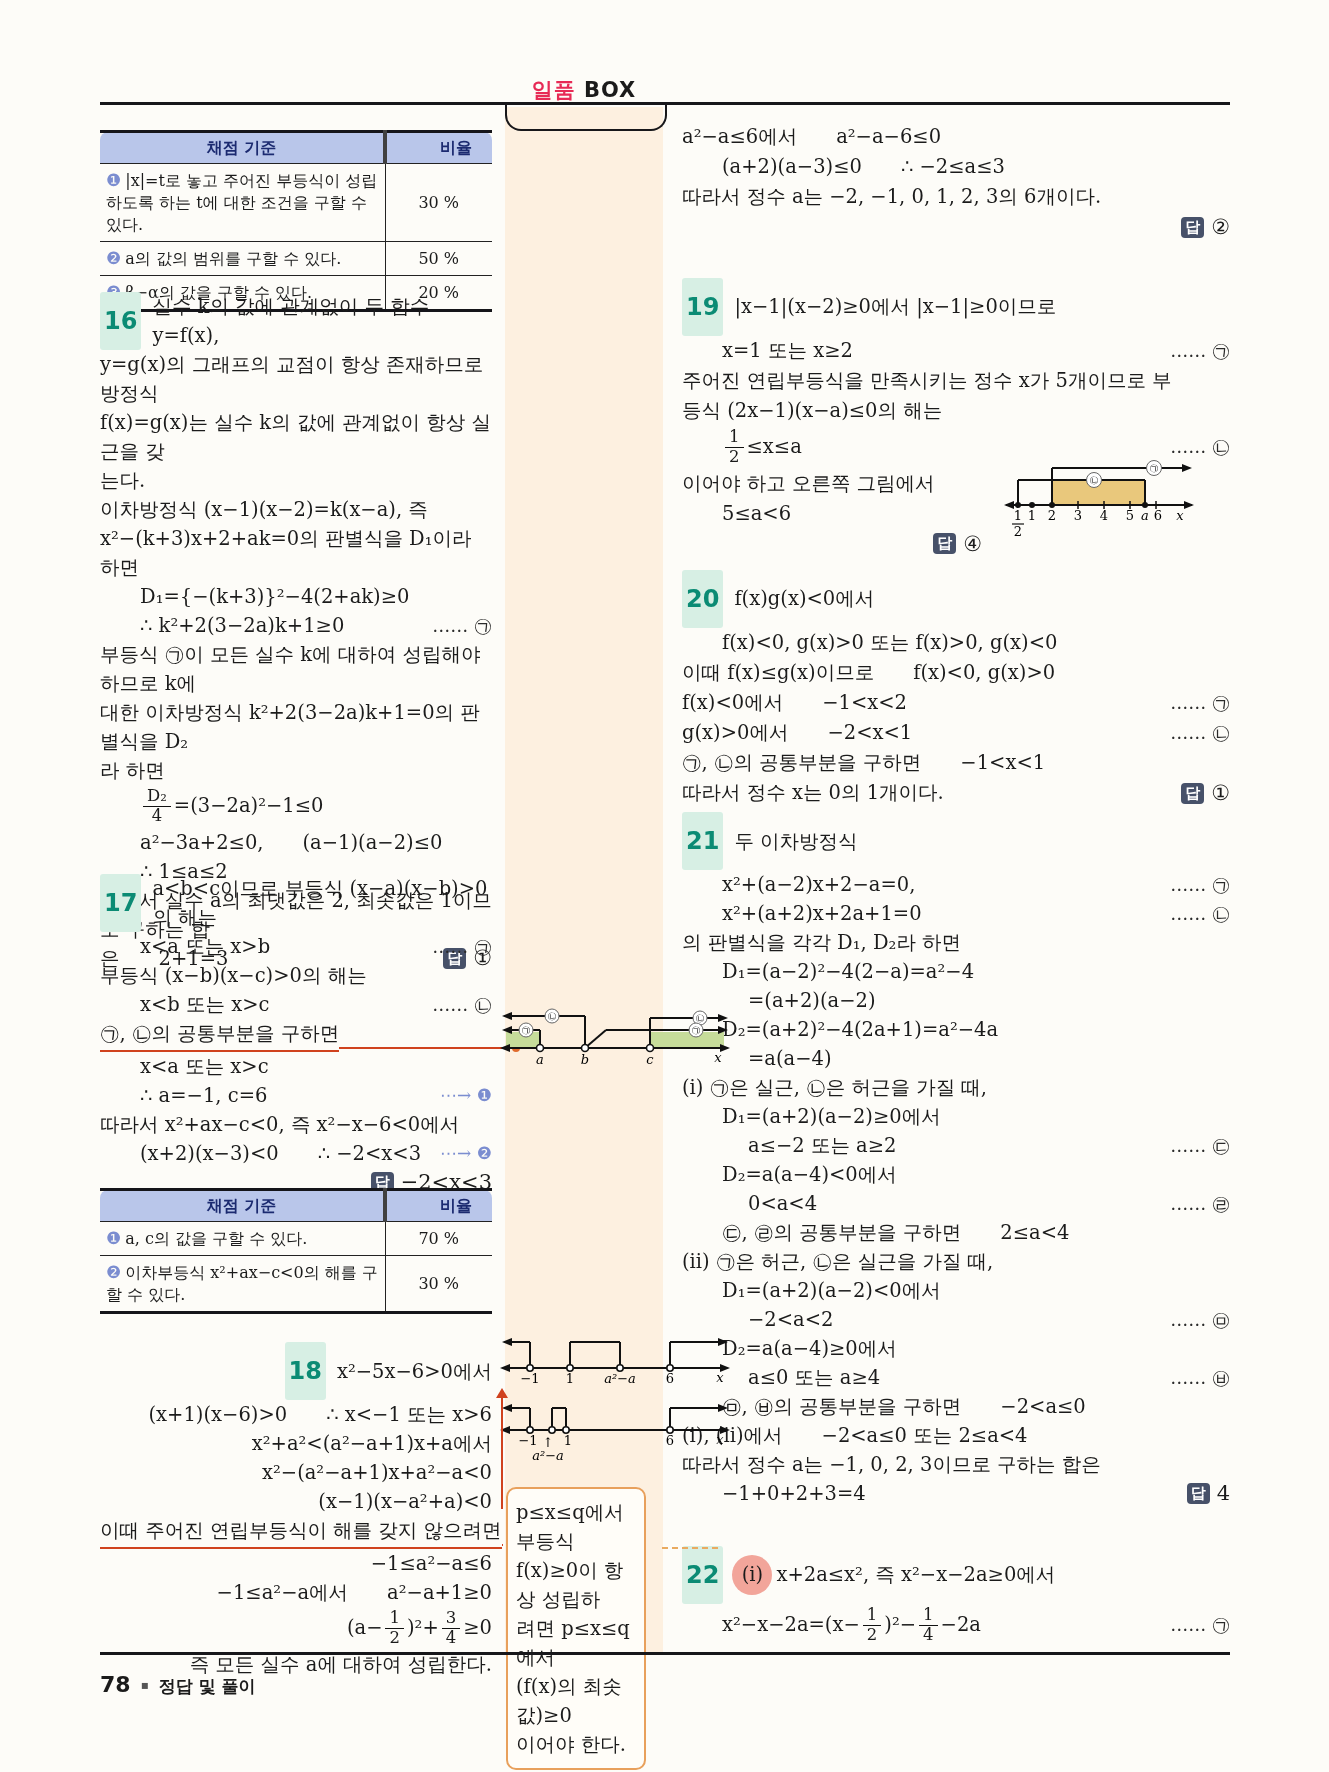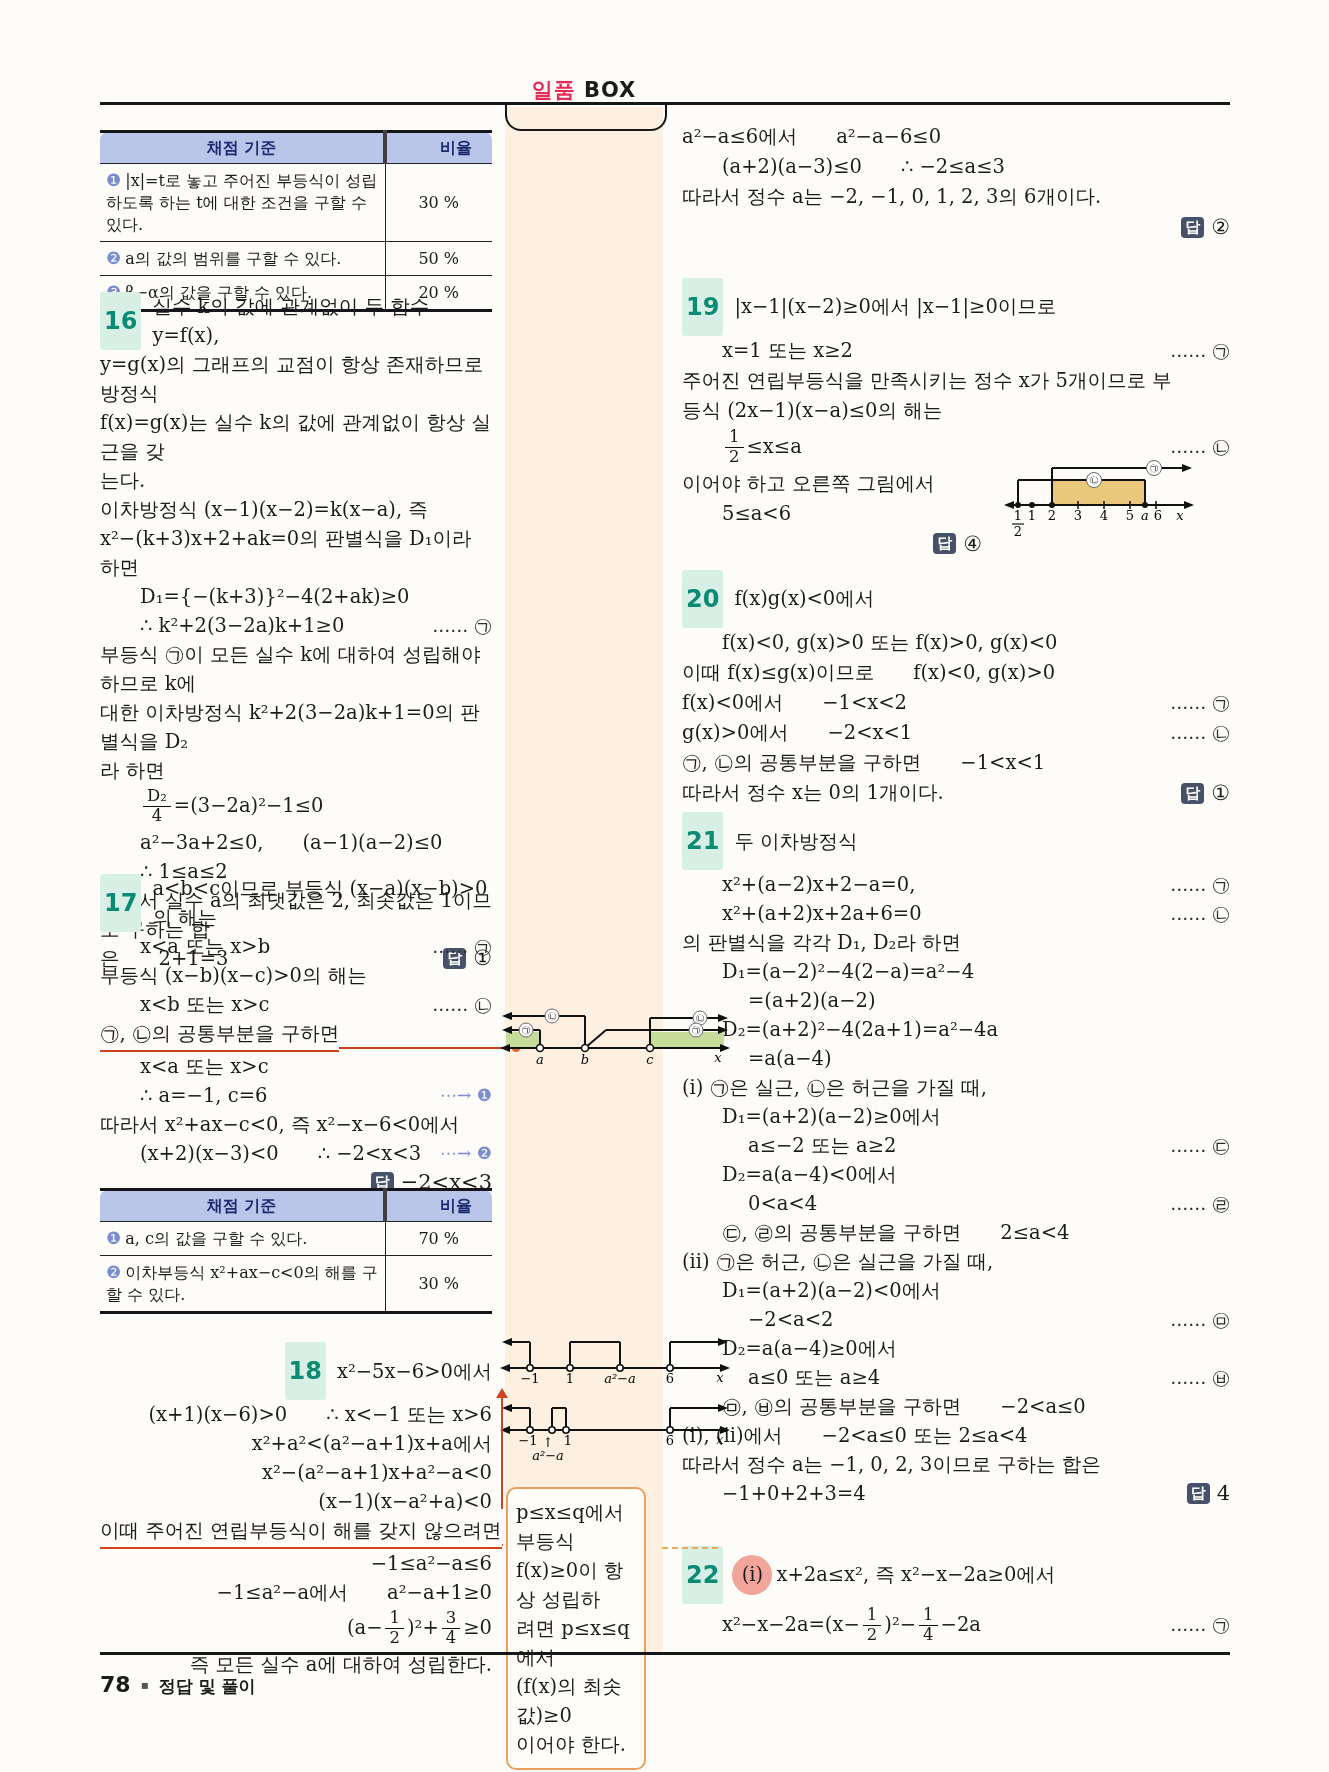--- a/index.html
+++ b/index.html
@@ -386,21 +386,21 @@
     <div class="block lh29" style="top:690px;">
         <div class="line">
           <span class="pnum">21</span>
           <span class="t">두 이차방정식</span>
         </div>
         <div class="line ind1">
           <span class="t">x²+(a−2)x+2−a=0,</span>
           <span class="tag">…… ㉠</span>
         </div>
         <div class="line ind1">
-          <span class="t">x²+(a+2)x+2a+6=0</span>
+          <span class="t">x²+(a+2)x+2a+1=0</span>
           <span class="tag">…… ㉡</span>
         </div>
         <div class="line">
           <span class="t">의 판별식을 각각 D₁, D₂라 하면</span>
         </div>
         <div class="line ind1">
           <span class="t">D₁=(a−2)²−4(2−a)=a²−4</span>
         </div>
         <div class="line ind2">
           <span class="t">=(a+2)(a−2)</span>

